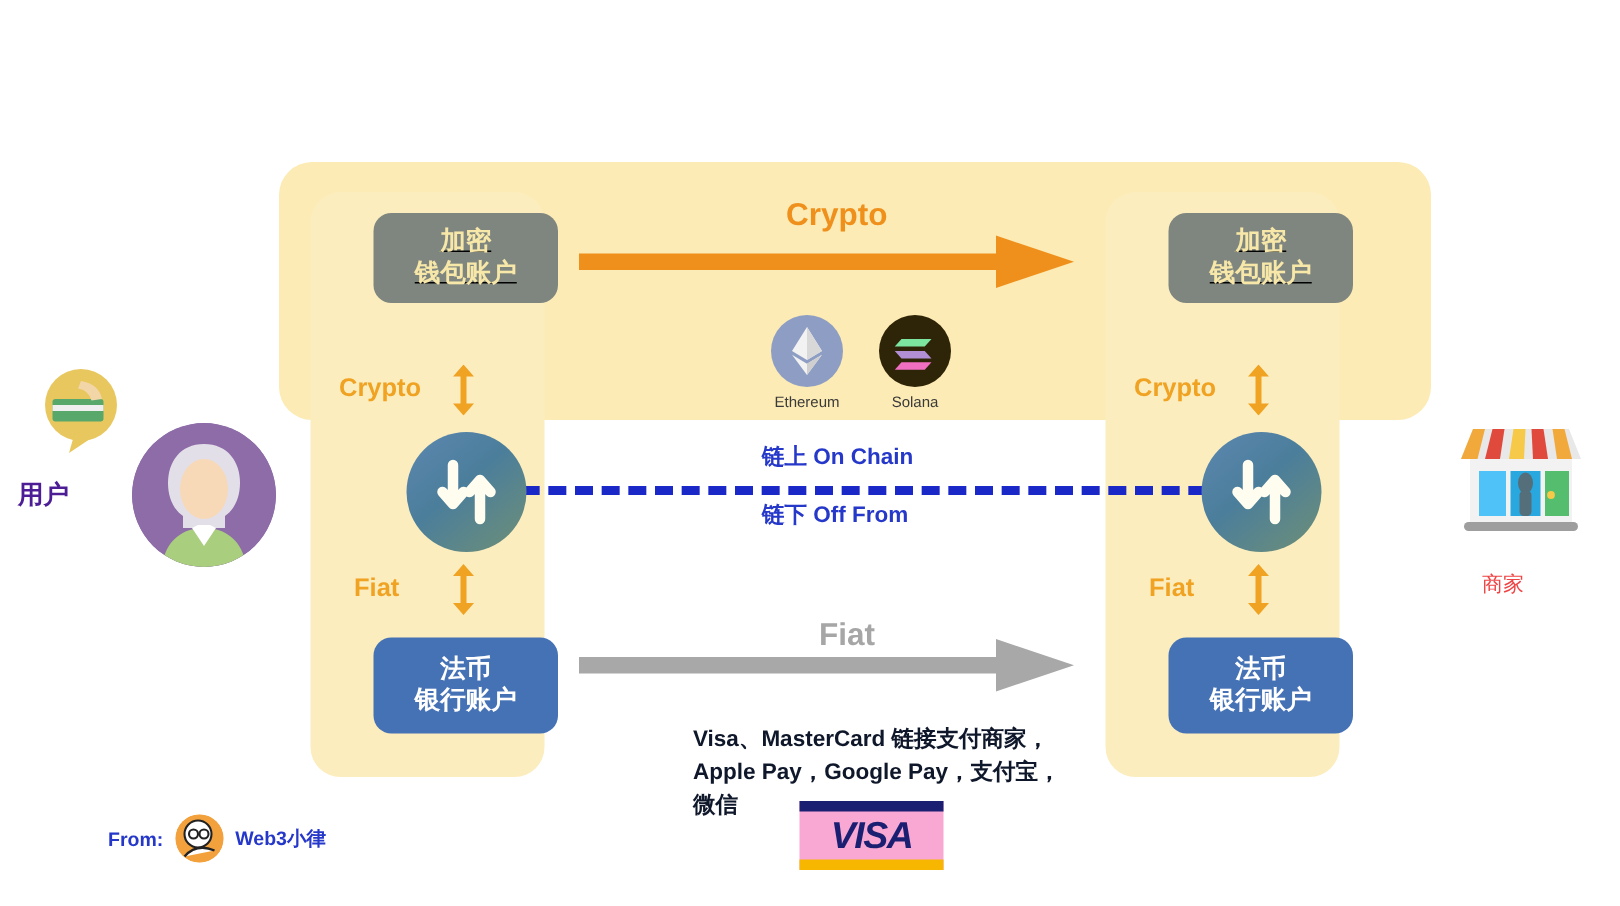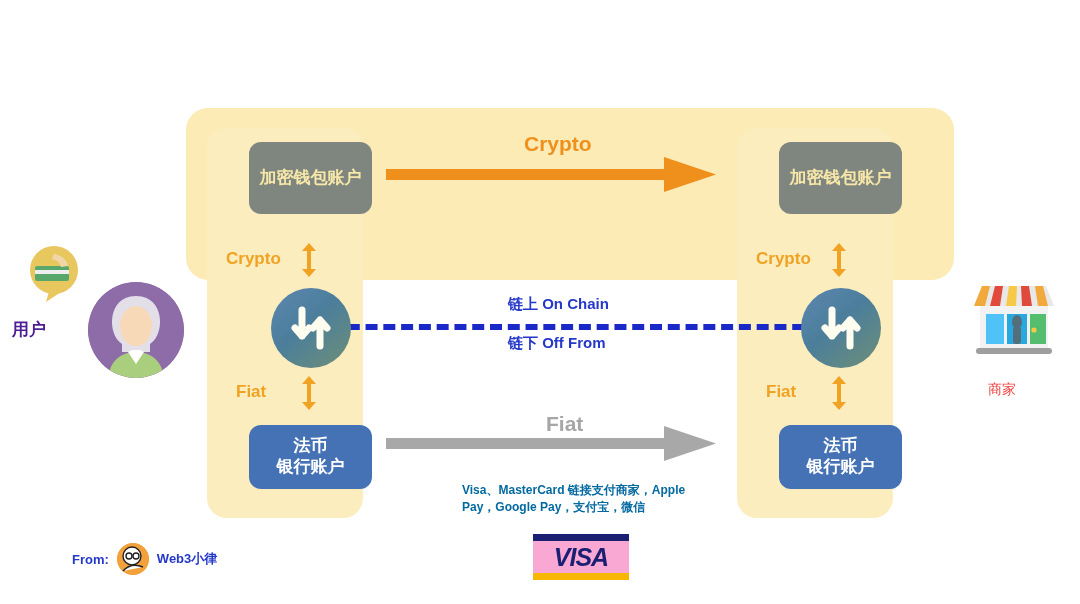--- a/index.html
+++ b/index.html
@@ -29,24 +29,25 @@
   
   .col-panel{
     position:absolute;top:128px;width:156px;height:390px;
     background:#FCEDBE;border-radius:20px;
   }
   .col-left{left:207px;}
   .col-right{left:737px;}
 
   
   .wallet-box{
-    position:absolute;top:142px;width:123px;height:72px;
+    position:absolute;top:142px;width:123px;height:60px;
     background:#7F867F;border-radius:12px;
-    display:flex;flex-direction:row;align-items:center;justify-content:center;
+    display:flex;flex-direction:column;align-items:center;justify-content:center;
     line-height:1.22;
+    text-decoration:underline;
   }
   .wallet-box div{color:#F7E7A8;font-size:17px;font-weight:bold;}
   .wallet-left{left:249px;}
   .wallet-right{left:779px;}
 
   
   .bank-box{
     position:absolute;top:425px;width:123px;height:64px;
     background:#4571B5;border-radius:12px;
     display:flex;flex-direction:column;align-items:center;justify-content:center;
@@ -108,21 +109,21 @@
     position:absolute;left:508px;top:334px;font-size:15px;font-weight:bold;color:#2538C9;
   }
 
   
   .fiat-arrow{position:absolute;left:386px;top:425px;width:330px;height:38px;}
   .fiat-title{
     position:absolute;left:546px;top:412px;font-size:21px;font-weight:bold;color:#A6A6A6;
   }
   .fiat-note{
     position:absolute;left:462px;top:482px;width:256px;
-    font-size:12px;font-weight:bold;color:#0369a1;line-height:1.45;
+    font-size:15px;font-weight:bold;color:#0f172a;line-height:1.45;
   }
 
   
   .visa{
     position:absolute;left:533px;top:534px;width:96px;height:46px;background:#f9a8d4;
   }
   .visa .bar-top{position:absolute;left:0;top:0;width:96px;height:7px;background:#1A1F71;}
   .visa .bar-bot{position:absolute;left:0;bottom:0;width:96px;height:7px;background:#F7B600;}
   .visa .wm{
     position:absolute;left:0;top:9px;width:96px;height:28px;
@@ -164,21 +165,42 @@
   <div class="col-panel col-right"></div>
 
   <div class="crypto-title">Crypto</div>
   <div class="crypto-arrow">
     <svg width="330" height="40" viewBox="0 0 330 40">
       <rect x="0" y="14" width="286" height="11" fill="#F0901C"></rect>
       <polygon points="278,2 330,19.5 278,37" fill="#F0901C"></polygon>
     </svg>
   </div>
 
-
+  <div class="chain eth">
+    <div class="disc">
+      <svg width="48" height="48" viewBox="0 0 48 48">
+        <polygon points="24,8 34,24 24,30 14,24" fill="#F2F2F2"></polygon>
+        <polygon points="24,8 34,24 24,30" fill="#D8D8D8"></polygon>
+        <polygon points="24,32.5 34,26.5 24,40 14,26.5" fill="#F2F2F2"></polygon>
+        <polygon points="24,32.5 34,26.5 24,40" fill="#CFCFCF"></polygon>
+      </svg>
+    </div>
+    <div class="nm">Ethereum</div>
+  </div>
+
+  <div class="chain sol">
+    <div class="disc">
+      <svg width="48" height="48" viewBox="0 0 48 48">
+        <path d="M15 16 h20 l-4.5 5 h-20 z" fill="#7CE6A0"></path>
+        <path d="M10.5 24 h20 l4.5 5 h-20 z" fill="#B28FD4"></path>
+        <path d="M15 31.5 h20 l-4.5 5 h-20 z" fill="#F06FC0"></path>
+      </svg>
+    </div>
+    <div class="nm">Solana</div>
+  </div>
 
   <div class="onchain">链上 On Chain</div>
   <div class="dash-line"></div>
   <div class="offchain">链下 Off From</div>
 
   <div class="fiat-title">Fiat</div>
   <div class="fiat-arrow">
     <svg width="330" height="38" viewBox="0 0 330 38">
       <rect x="0" y="13" width="286" height="11" fill="#A8A8A8"></rect>
       <polygon points="278,1 330,18.5 278,36" fill="#A8A8A8"></polygon>

